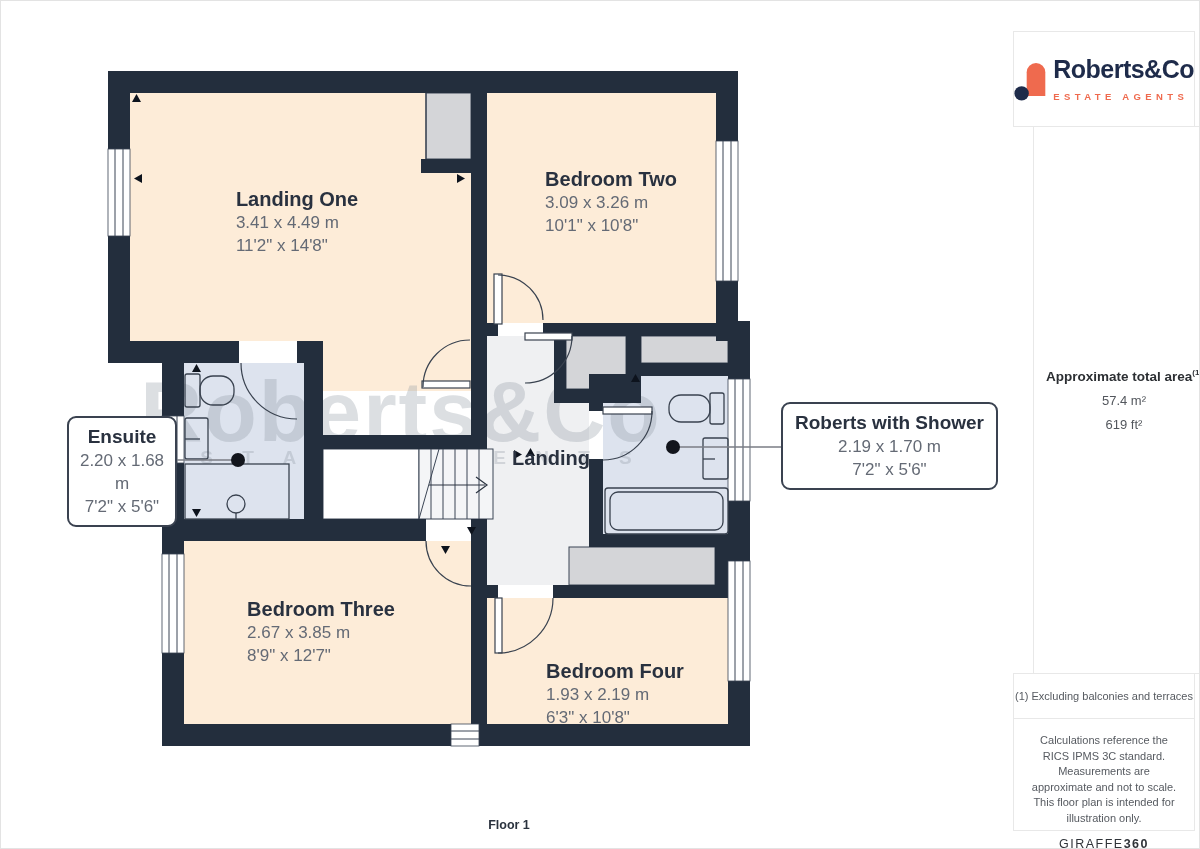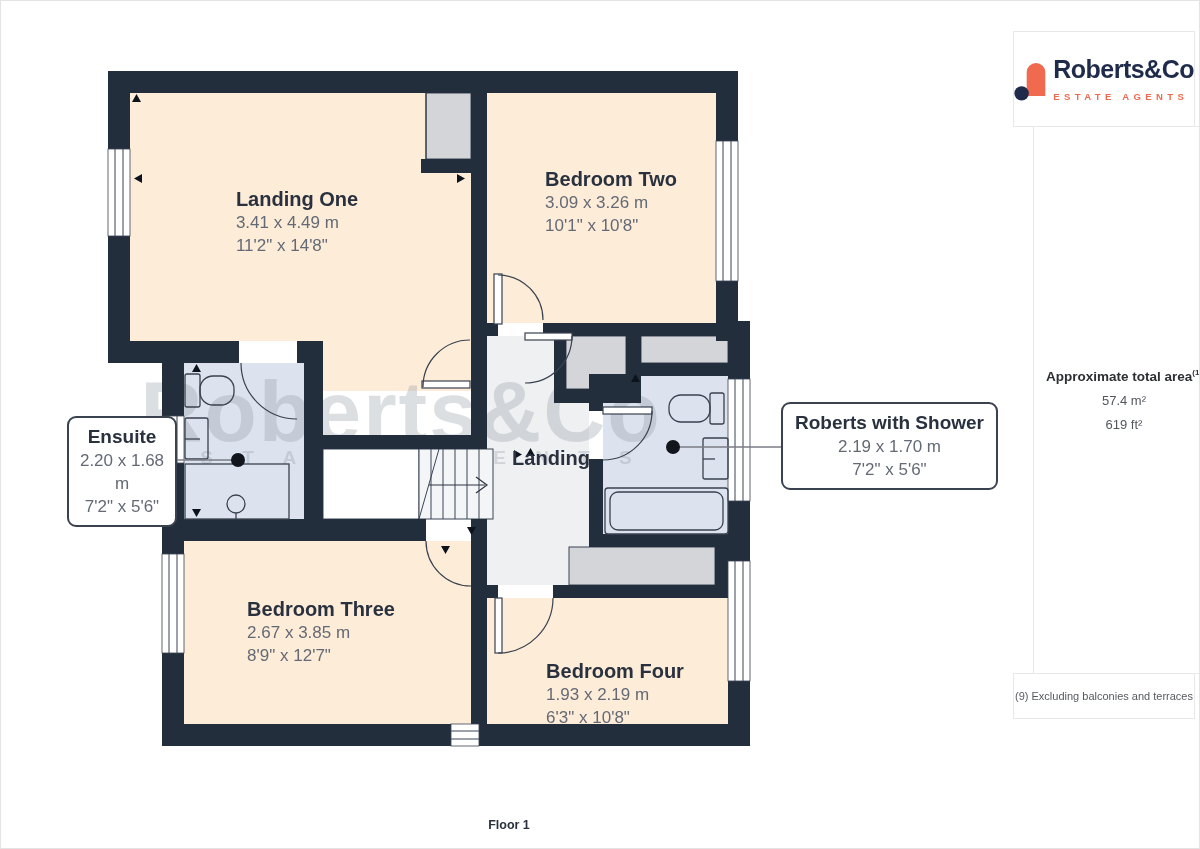--- a/index.html
+++ b/index.html
@@ -276,17 +276,23 @@
 
   <div class="card area-card">
     <div class="area-title">
       <span>Approximate total area</span><sup>(1)</sup>
     </div>
     <div class="area-val">57.4 m²</div>
     <div class="area-val">619 ft²</div>
   </div>
 
   <div class="card foot-card">
-    <span>(9) Excluding balconies and terraces</span>
-  </div>
-
+    <span>(1) Excluding balconies and terraces</span>
+  </div>
+
+  <div class="card legal-card">
+    <div class="legal-text">Calculations reference the RICS IPMS 3C standard. Measurements are approximate and not to scale. This floor plan is intended for illustration only.</div>
+    <div class="giraffe">
+      <span class="g1">GIRAFFE</span><span class="g2">360</span>
+    </div>
+  </div>
 
 </div>
 
 </body></html>

